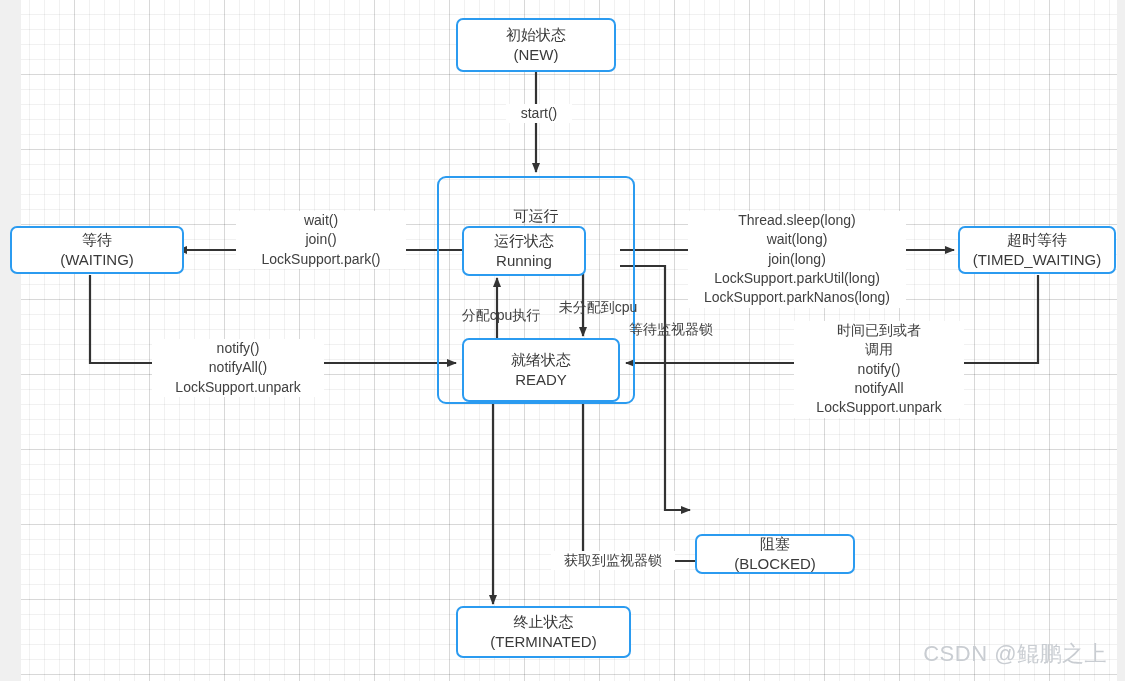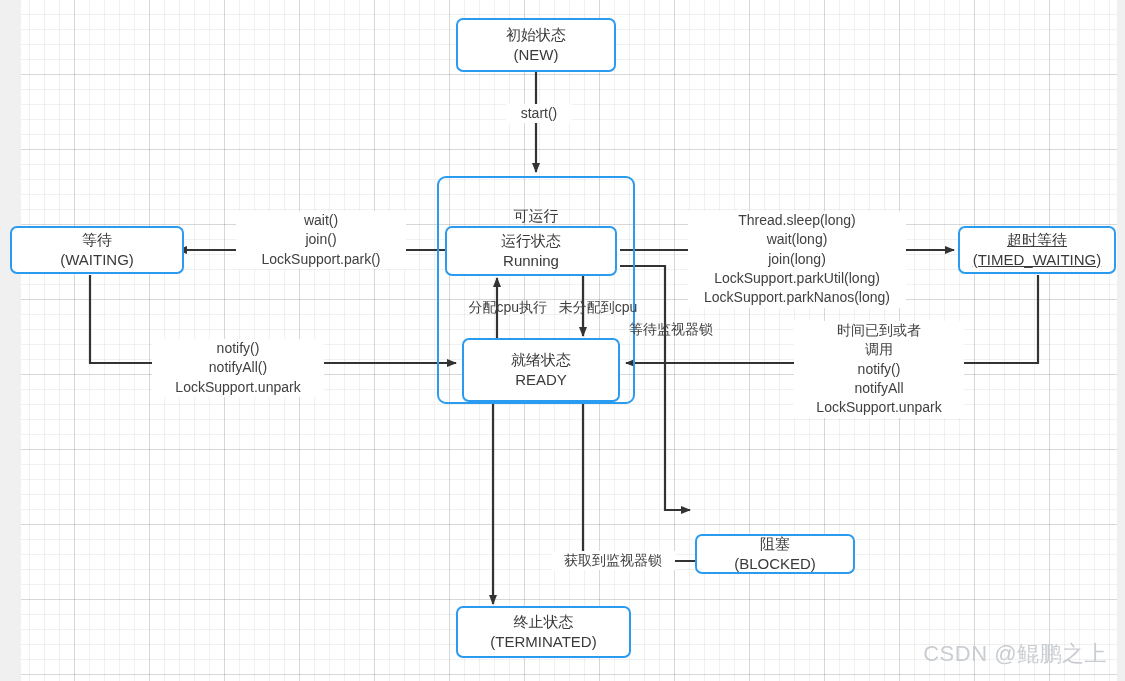--- a/index.html
+++ b/index.html
@@ -126,36 +126,36 @@
     <span class="l1">初始状态</span>
     <span class="l2">(NEW)</span>
   </div>
 
   <div class="group" style="left:437px;top:176px;width:198px;height:228px;"></div>
   <div class="group-title" style="left:437px;top:186px;width:198px;">
     <span class="l1">可运行</span><br>
     <span class="l2">RUNNABLE</span>
   </div>
 
-  <div class="node" style="left:445px;top:226px;width:172px;height:50px;">
+  <div class="node" style="left:462px;top:226px;width:124px;height:50px;">
     <span class="l1">运行状态</span>
     <span class="l2">Running</span>
   </div>
 
   <div class="node" style="left:462px;top:338px;width:158px;height:64px;">
     <span class="l1">就绪状态</span>
     <span class="l2">READY</span>
   </div>
 
   <div class="node" style="left:10px;top:226px;width:174px;height:48px;">
     <span class="l1">等待</span>
     <span class="l2">(WAITING)</span>
   </div>
 
-  <div class="node" style="left:958px;top:226px;width:158px;height:48px;text-decoration:underline;">
+  <div class="node" style="left:958px;top:226px;width:158px;height:48px;">
     <span class="l1">超时等待</span>
     <span class="l2">(TIMED_WAITING)</span>
   </div>
 
   <div class="node" style="left:695px;top:486px;width:160px;height:40px;margin-top:48px;">
     <span class="l1">阻塞</span>
     <span class="l2">(BLOCKED)</span>
   </div>
 
   <div class="node" style="left:456px;top:606px;width:175px;height:52px;">
@@ -178,21 +178,21 @@
 join(long)
 LockSupport.parkUtil(long)
 LockSupport.parkNanos(long)</div>
 
   <div class="elabel" style="left:794px;top:321px;width:164px;">时间已到或者
 调用
 notify()
 notifyAll
 LockSupport.unpark</div>
 
-  <div class="elabel nobg" style="left:452px;top:298px;width:92px;text-align:right;">分配cpu执行</div>
+  <div class="elabel nobg" style="left:452px;top:306px;width:92px;">分配cpu执行</div>
 
   <div class="elabel nobg" style="left:548px;top:298px;width:94px;">未分配到cpu</div>
 
   <div class="elabel nobg" style="left:618px;top:320px;width:100px;">等待监视器锁</div>
 
   <div class="elabel" style="left:551px;top:551px;width:118px;">获取到监视器锁</div>
 
 
   <div class="watermark">CSDN @鲲鹏之上</div>
 

